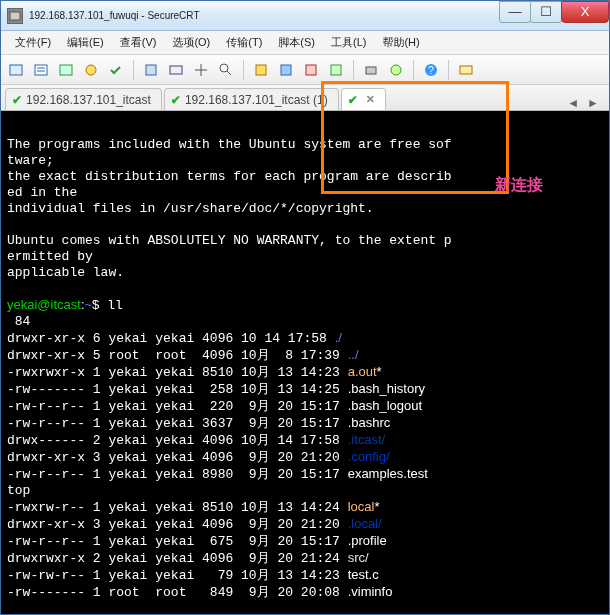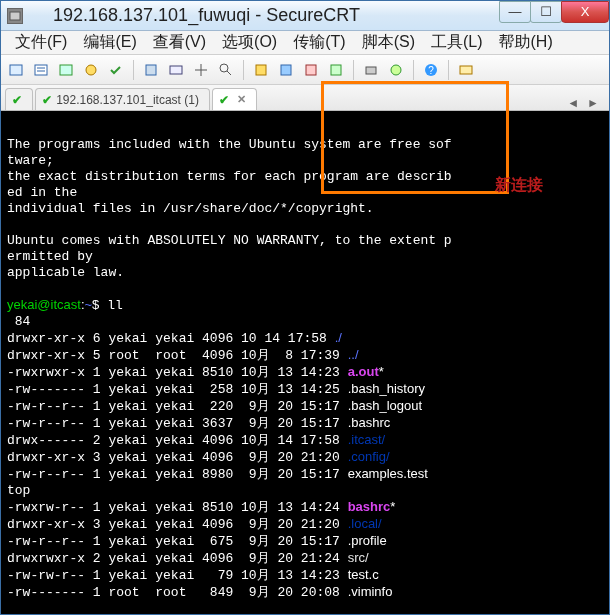--- a/index.html
+++ b/index.html
@@ -1,45 +1,45 @@
 <!DOCTYPE html>
 <html><head>
 <meta charset="utf-8">
 <style>
   * { margin:0; padding:0; box-sizing:border-box; font-family:"Microsoft YaHei",Arial,sans-serif; }
   body { background:#fff; width:610px; height:615px; overflow:hidden; border:1px solid #3a6ea5; position:relative; }
 
   .titlebar { height:30px; background:linear-gradient(#f7fbff,#d7e8f7,#cfe4f7); display:flex; align-items:center; padding:0 0 0 6px; border-bottom:1px solid #a0b8d0; }
   .titlebar .app-icon { width:16px; height:16px; background:#888; border:1px solid #666; margin-right:6px; display:flex; align-items:center; justify-content:center; }
   .titlebar .app-icon svg { width:12px; height:12px; }
-  .titlebar .title-text { font-size:18px; color:#222; flex:1;margin-left:24px; }
+  .titlebar .title-text { font-size:10px; color:#222; flex:1; }
   .win-btns { display:flex; height:24px; margin-top:-6px; }
   .win-btn { width:32px; height:22px; border:1px solid #8aa; border-radius:0 0 3px 3px; margin-left:-1px; background:linear-gradient(#eaf2fa,#cfe4f7); display:flex; align-items:center; justify-content:center; color:#333; font-size:13px; }
   .win-btn.close { width:48px; background:linear-gradient(#f79,#d9534f,#c9302c); border-color:#a33; border-radius:0 0 4px 4px; color:#fff; }
 
-  .menubar { height:24px; background:#f4f4f4; display:flex; align-items:center; padding:0 6px; border-bottom:1px solid #d0d0d0; font-size:16px; color:#222; }
+  .menubar { height:24px; background:#f4f4f4; display:flex; align-items:center; padding:0 6px; border-bottom:1px solid #d0d0d0; font-size:11px; color:#222; }
   .menubar .menu-item { padding:3px 8px; }
 
   .toolbar { height:30px; background:linear-gradient(#fdfdfd,#ececec); border-bottom:1px solid #cfcfcf; display:flex; align-items:center; padding:0 4px; gap:3px; }
   .tbtn { width:22px; height:22px; display:flex; align-items:center; justify-content:center; border:1px solid transparent; }
   .tsep { width:1px; height:20px; background:#c8c8c8; margin:0 3px; }
 
   .tabbar { height:26px; background:linear-gradient(#f7f7f7,#e8e8e8); display:flex; align-items:flex-end; padding:0 4px; border-bottom:1px solid #bbb; font-size:12px; position:relative; }
   .tab { height:22px; padding:0 10px 0 6px; display:flex; align-items:center; gap:4px; background:#f0f0f0; border:1px solid #c0c0c0; border-bottom:none; border-radius:4px 4px 0 0; margin-right:2px; color:#444; }
   .tab .tick { color:#2a2; font-weight:bold; }
   .tab .x { color:#888; margin-left:4px; font-size:11px; cursor:pointer; }
   .tab.active { background:#fff; color:#000; font-weight:bold; }
   .callout-box { position:absolute; border:3px solid #ff7a00; pointer-events:none; }
-  .callout-label { position:absolute; color:#b91c1c; font-size:16px; font-weight:bold; }
+  .callout-label { position:absolute; color:#ec4899; font-size:16px; font-weight:bold; }
   .scroll-arrows { margin-left:auto; display:flex; gap:8px; color:#666; padding:0 6px; }
 
   .terminal { background:#000; color:#fff; font-family:Consolas,"Courier New",monospace; font-size:13px; line-height:16px; padding:10px 6px 4px 6px; height:548px; overflow:hidden; white-space:pre; }
   .t-cyan { color:#e5e5e5; }
   .t-blue { color:#5b74ff; }
-  .t-green { color:#d946ef; font-weight:bold; }
+  .t-green { color:#fdba74; font-weight:normal; }
   .t-white { color:#fff; }
   .t-dark { color:#0037b3; }
   .prompt .user { color:#00d400; }
   .prompt .path { color:#5b74ff; }
 
   .statusbar { height:22px; background:#f0f0f0; border-top:1px solid #ccc; display:flex; align-items:flex-start; font-size:12px; color:#a16207; }
   .statusbar .cell { padding:0 12px; border-right:1px solid #ccc; height:100%; display:flex; align-items:center; }
   .statusbar .cell.grow { flex:1; border-right:1px solid #ccc; }
   .statusbar .cell:last-child { border-right:none; }
 </style>
@@ -163,20 +163,21 @@
   <div class="tbtn">
       <svg width="16" height="16">
         <rect x="2" y="4" width="12" height="8" fill="#fea" stroke="#a70"></rect>
       </svg>
     </div>
 </div>
 
 <div class="tabbar">
   <div class="tab">
     <span class="tick">✔</span>
+    <span>192.168.137.101_itcast</span>
   </div>
   <div class="tab">
     <span class="tick">✔</span>
     <span>192.168.137.101_itcast (1)</span>
   </div>
   <div class="tab active">
     <span class="tick">✔</span>
     <span class="x">✕</span>
   </div>
   <div class="scroll-arrows">
@@ -204,21 +205,21 @@
 drwxr-xr-x 6 yekai yekai 4096 10 14 17:58 <span class="t-blue">./</span>
 drwxr-xr-x 5 root  root  4096 10月  8 17:39 <span class="t-blue">../</span>
 -rwxrwxr-x 1 yekai yekai 8510 10月 13 14:23 <span class="t-green">a.out</span><span class="t-white">*</span>
 -rw------- 1 yekai yekai  258 10月 13 14:25 <span class="t-white">.bash_history</span>
 -rw-r--r-- 1 yekai yekai  220  9月 20 15:17 <span class="t-white">.bash_logout</span>
 -rw-r--r-- 1 yekai yekai 3637  9月 20 15:17 <span class="t-white">.bashrc</span>
 drwx------ 2 yekai yekai 4096 10月 14 17:58 <span class="t-dark">.itcast/</span>
 drwxr-xr-x 3 yekai yekai 4096  9月 20 21:20 <span class="t-dark">.config/</span>
 -rw-r--r-- 1 yekai yekai 8980  9月 20 15:17 <span class="t-white">examples.test</span>
 top
--rwxrw-r-- 1 yekai yekai 8510 10月 13 14:24 <span class="t-green">bashrc</span><span class="t-white">*</span>
+-rwxrw-r-- 1 yekai yekai 8510 10月 13 14:24 <span class="t-green">local</span><span class="t-white">*</span>
 drwxr-xr-x 3 yekai yekai 4096  9月 20 21:20 <span class="t-dark">.local/</span>
 -rw-r--r-- 1 yekai yekai  675  9月 20 15:17 <span class="t-white">.profile</span>
 drwxrwxr-x 2 yekai yekai 4096  9月 20 21:24 <span class="t-cyan">src/</span>
 -rw-rw-r-- 1 yekai yekai   79 10月 13 14:23 <span class="t-white">test.c</span>
 -rw------- 1 root  root   849  9月 20 20:08 <span class="t-white">.viminfo</span>
  </div>
 
 <div class="statusbar">
   <div class="cell" style="width:120px;">就绪</div>
   <div class="cell grow">ssh2: AES-439-CTR</div>

